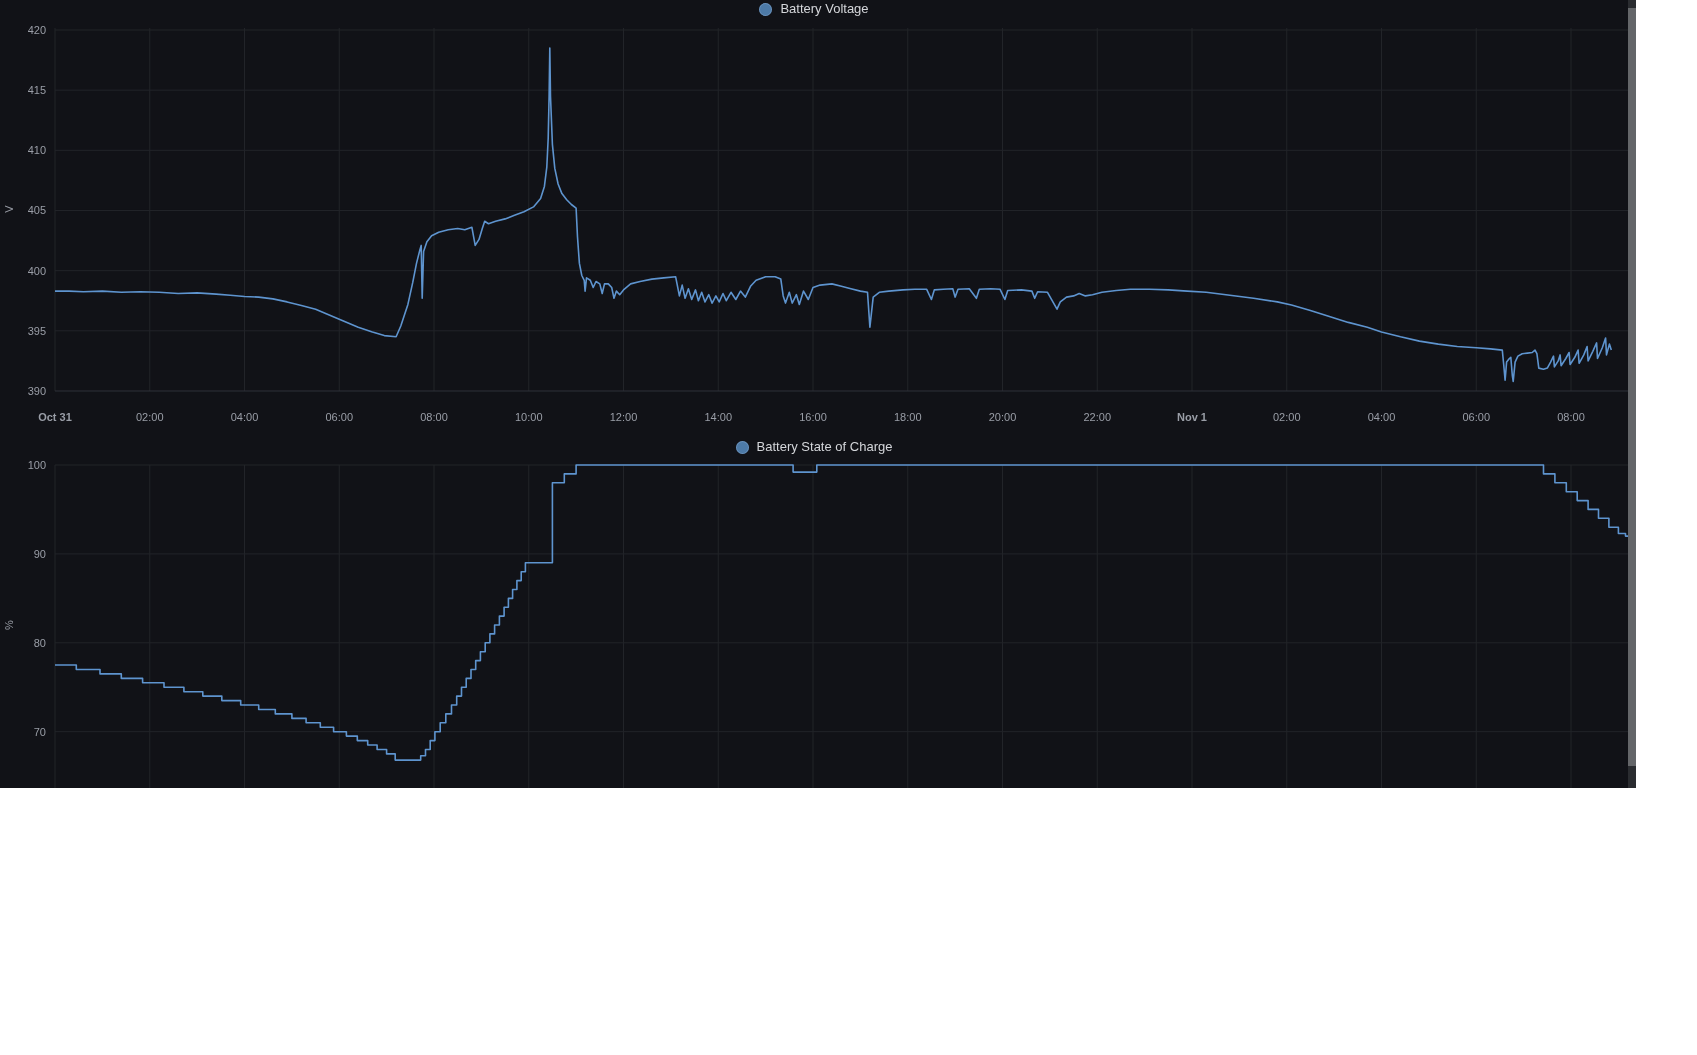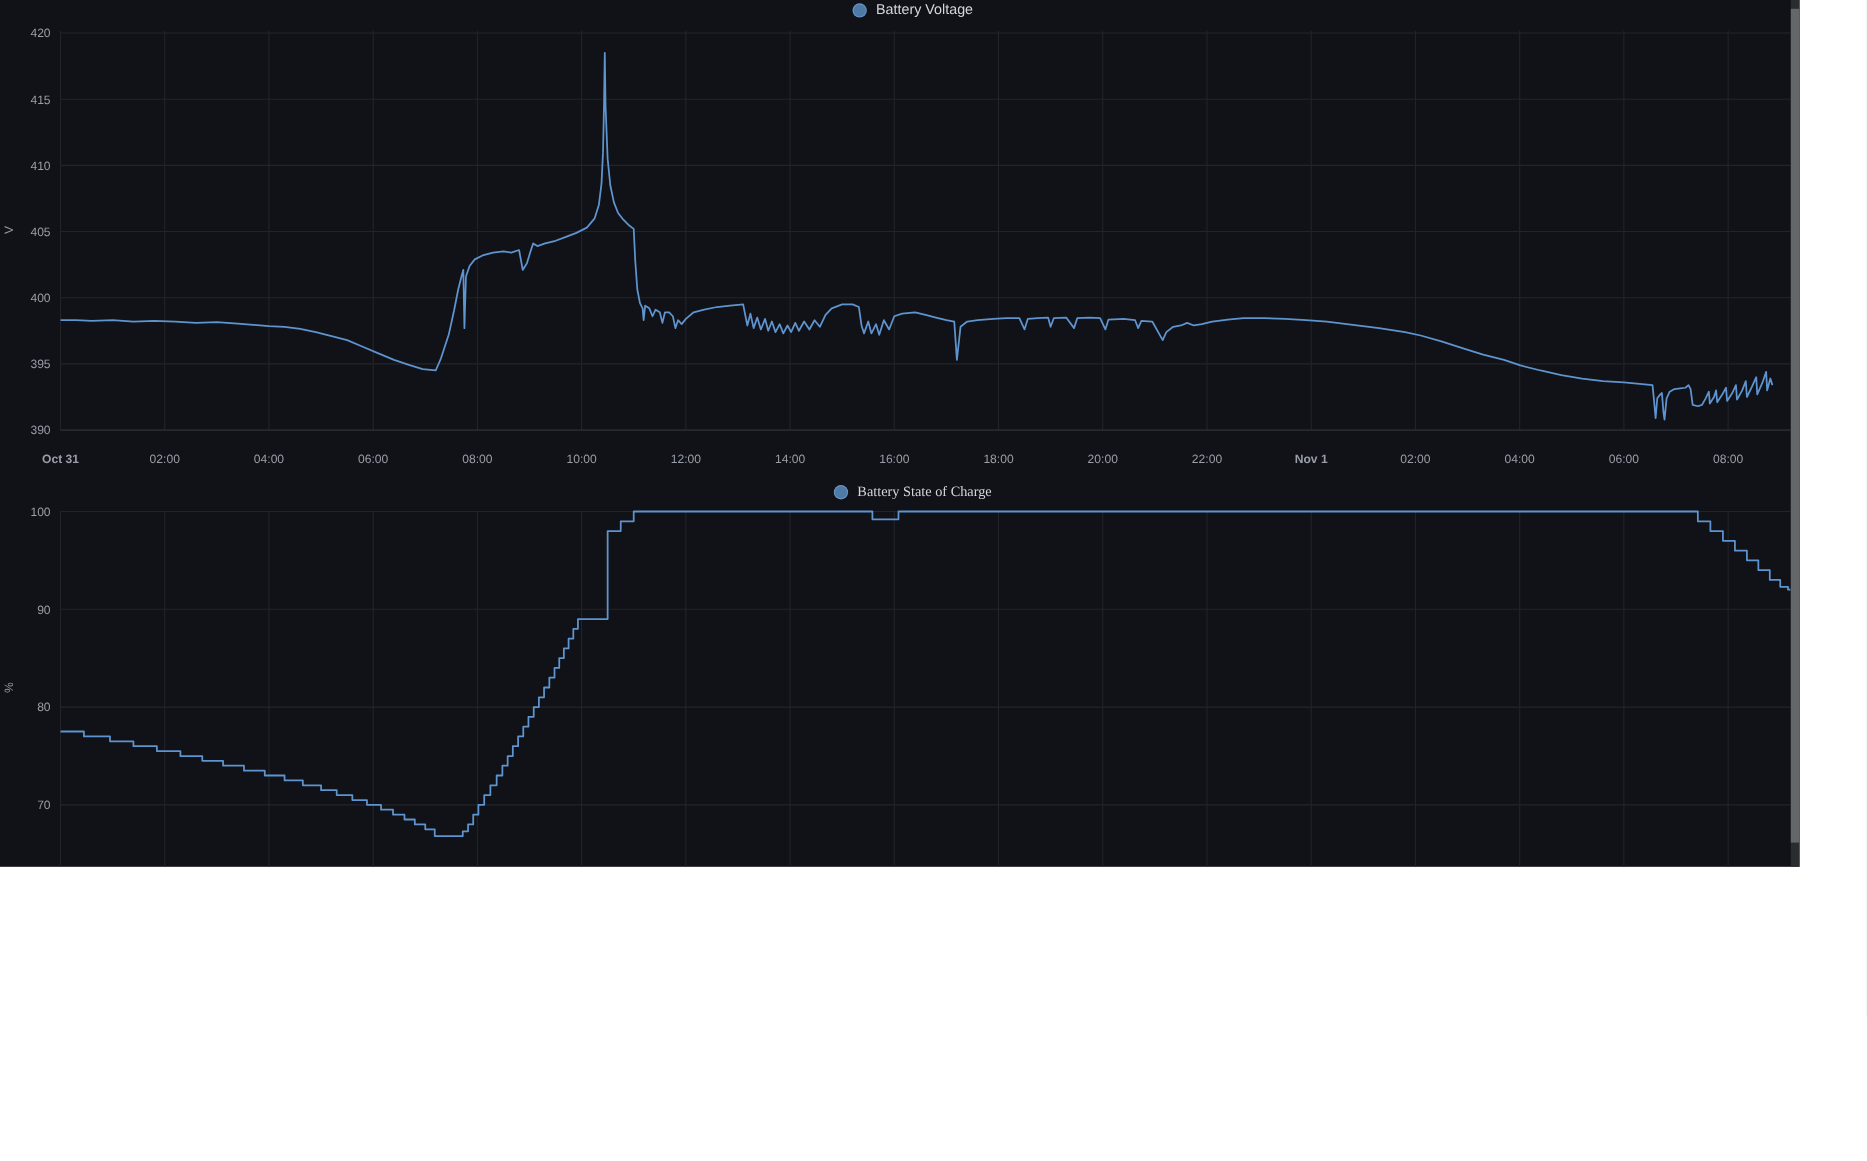--- a/index.html
+++ b/index.html
@@ -1,25 +1,25 @@
 <!DOCTYPE html>
 <html><head>
 <meta charset="utf-8">
 <style>
   html,body{margin:0;padding:0;background:#ffffff;}
   .stage{position:relative;width:1697px;height:1055px;background:#ffffff;overflow:hidden;
          font-family:"Liberation Sans",sans-serif;}
   .panel{position:absolute;left:0;top:0;width:1636px;height:788px;background:#111217;overflow:hidden;}
   #chart-canvas{position:absolute;left:0;top:0;}
   .legend{position:absolute;left:0;width:1628px;height:18px;display:flex;justify-content:center;
-          align-items:center;gap:8px;cursor:pointer;margin-left:16px;}
+          align-items:center;gap:8px;cursor:pointer;}
   .legend .dot{width:13px;height:13px;border-radius:50%;background:#4d7aa7;box-shadow:inset 0 0 0 1px rgba(140,175,215,.45);}
   .legend .lbl{color:#d4d6da;font-size:13px;line-height:18px;}
   #legend-0{top:0;}
-  #legend-1{top:438px;font-family:Liberation Serif, serif;}
+  #legend-1{top:438px;}
   .unit{position:absolute;color:#9a9ea7;font-size:11px;width:16px;text-align:center;
         transform:rotate(-90deg);transform-origin:center center;}
   #unit-0{left:1px;top:203px;}
   #unit-1{left:1px;top:619px;}
   .scrollbar{position:absolute;left:1628px;top:0;width:8px;height:788px;background:#2a2c30;}
   .scrollbar .thumb{position:absolute;left:0;top:8px;width:8px;height:758px;background:#646669;}
 </style>
 </head>
 <body>
 

